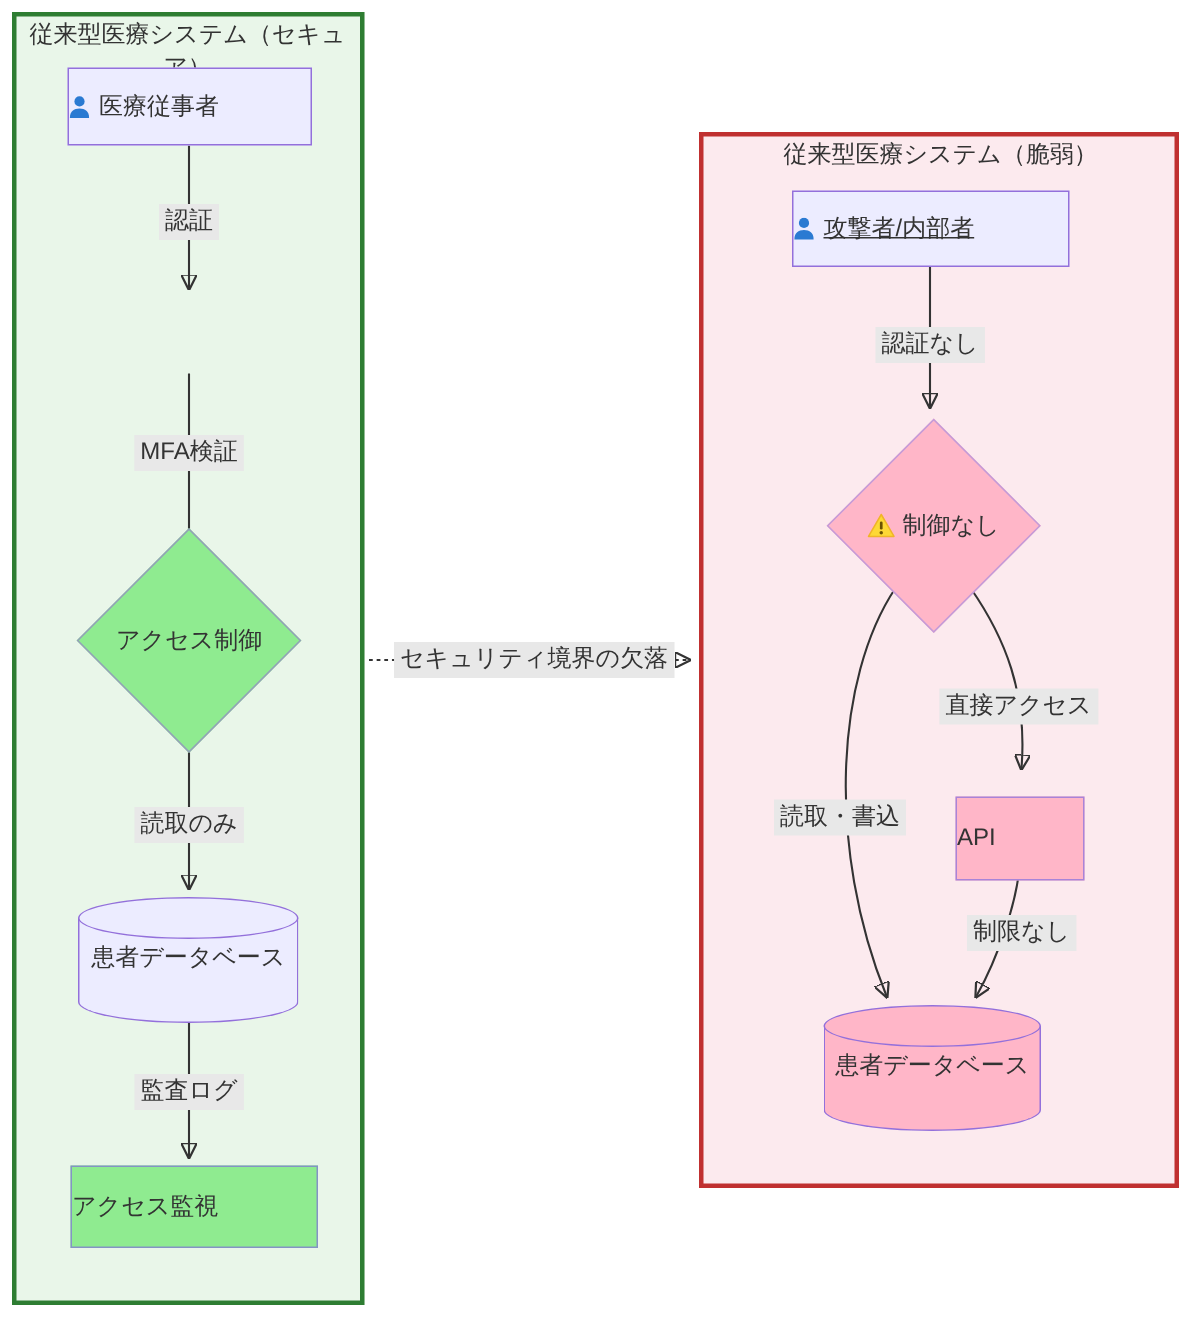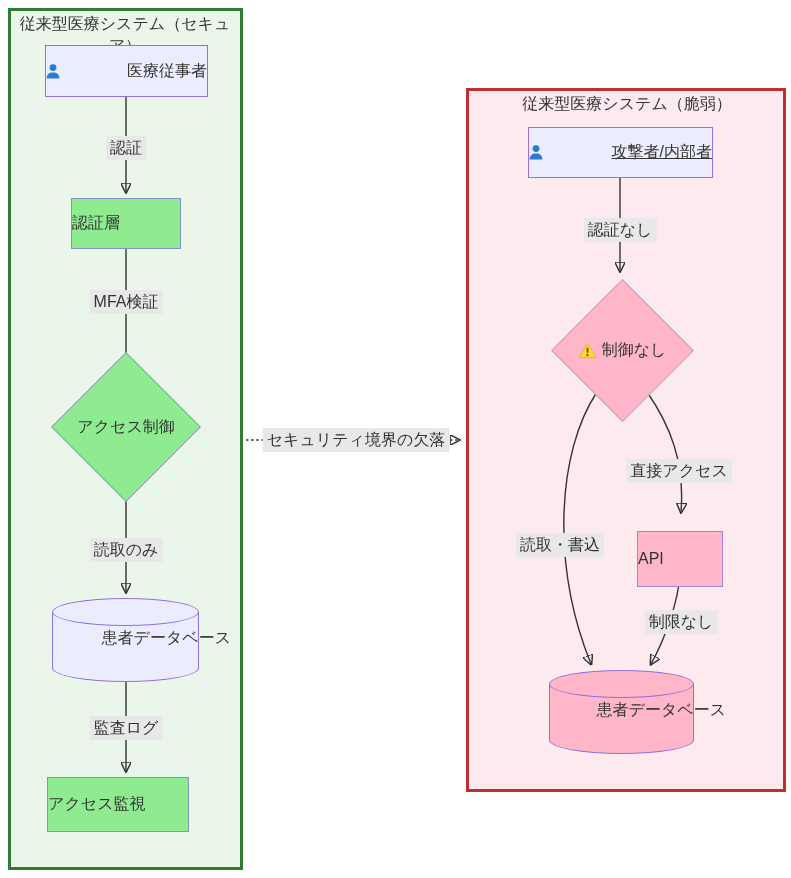--- a/index.html
+++ b/index.html
@@ -18,28 +18,28 @@
   .cluster-title.secure-t{left:18px;top:13px;width:214px;}
   .cluster-title.vuln-t{left:486px;top:93px;width:282px;}
 
   
   svg.edges{position:absolute;left:0;top:0;z-index:2;}
   svg.edges path{fill:none;stroke:var(--edge-color,#333333);stroke-width:1.4px;}
   svg.edges path.dotted{stroke-dasharray:2.5 2.6;}
 
   
   .node{position:absolute;box-sizing:border-box;z-index:3;display:flex;
-    align-items:center;justify-content:space-between;gap:6px;font-size:16px;color:#333;}
+    align-items:center;justify-content:flex-start;gap:6px;font-size:16px;color:#333;}
   .node.lav{background:var(--lavender,#ECECFF);border:1.5px solid var(--purple-border,#9370DB);}
   .node.green{background:var(--accent-green,#8FEB90);border:1.5px solid #8493C5;}
   .node.pink{background:var(--accent-pink,#FFB6C8);border:1.5px solid #A884D8;margin-top:12px;}
 
   .node.user{left:45px;top:45px;width:163px;height:52px;}
   .node.auth-layer{left:71px;top:198px;width:110px;height:51px;}
-  .node.monitoring{left:47px;top:777px;width:142px;height:55px;}
+  .node.monitoring{left:47px;top:777px;width:165px;height:55px;}
   .node.attacker{left:528px;top:127px;width:185px;height:51px;text-decoration:underline;}
   .node.api{left:637px;top:519px;width:86px;height:56px;}
 
   .diamond{position:absolute;box-sizing:border-box;z-index:3;transform:rotate(45deg);}
   .diamond.green-d{left:73px;top:374px;width:106px;height:106px;
     background:var(--accent-green,#8FEB90);border:1.5px solid #93A0B8;}
   .diamond.pink-d{left:572px;top:300px;width:101px;height:101px;
     background:var(--accent-pink,#FFB6C8);border:1.5px solid #C49BD8;}
   .diamond-label{position:absolute;z-index:4;display:flex;align-items:center;
     justify-content:center;gap:5px;font-size:16px;color:#333;text-align:center;}
@@ -48,22 +48,22 @@
 
   
   .cylinder{position:absolute;z-index:3;}
   .cylinder.db-left{left:52px;top:598px;width:147px;height:84px;}
   .cylinder.db-right{left:549px;top:670px;width:145px;height:84px;}
   .cyl-top{position:absolute;left:0;top:0;width:100%;height:28px;border-radius:50%;
     box-sizing:border-box;z-index:2;}
   .cyl-body{position:absolute;left:0;top:14px;width:100%;height:calc(100% - 14px);
     box-sizing:border-box;border-top:none!important;
     border-radius:0 0 50% 50%/0 0 14px 14px;z-index:1;}
-  .cyl-label{position:absolute;left:0;top:30px;width:100%;text-align:right;
-    font-size:16px;color:#333;z-index:3;padding-left:32px;}
+  .cyl-label{position:absolute;left:0;top:30px;width:100%;text-align:center;
+    font-size:16px;color:#333;z-index:3;}
   .lav-cyl .cyl-top,.lav-cyl .cyl-body{background:var(--lavender,#ECECFF);
     border:1.5px solid var(--purple-border,#9370DB);}
   .pink-cyl .cyl-top,.pink-cyl .cyl-body{background:var(--accent-pink,#FFB6C8);
     border:1.5px solid var(--purple-border,#9370DB);}
 
   
   .edge-label{position:absolute;z-index:5;transform:translate(-50%,-50%);
     background:var(--label-bg,#E8E8E8);color:#333;font-size:16px;line-height:20px;
     padding:2px 4px;white-space:nowrap;}
 
@@ -100,23 +100,20 @@
   <div class="node lav user">
     <span class="icon">
       <svg width="14" height="15" viewBox="0 0 14 15">
           <circle cx="7" cy="3.6" r="3.4" fill="#2A7AD2"></circle>
           <path d="M0.6,14.6 C0.6,10.2 3.3,8.4 7,8.4 C10.7,8.4 13.4,10.2 13.4,14.6 Z" fill="#2A7AD2"></path>
         </svg>
     </span>
     <span>医療従事者</span>
   </div>
 
-  <div class="node green auth-layer">
-    <span>認証層</span>
-  </div>
 
   <div class="diamond green-d"></div>
   <div class="diamond-label dl-access">
     <span>アクセス制御</span>
   </div>
 
   <div class="cylinder lav-cyl db-left">
     <div class="cyl-top"></div>
     <div class="cyl-body"></div>
     <div class="cyl-label">患者データベース</div>

